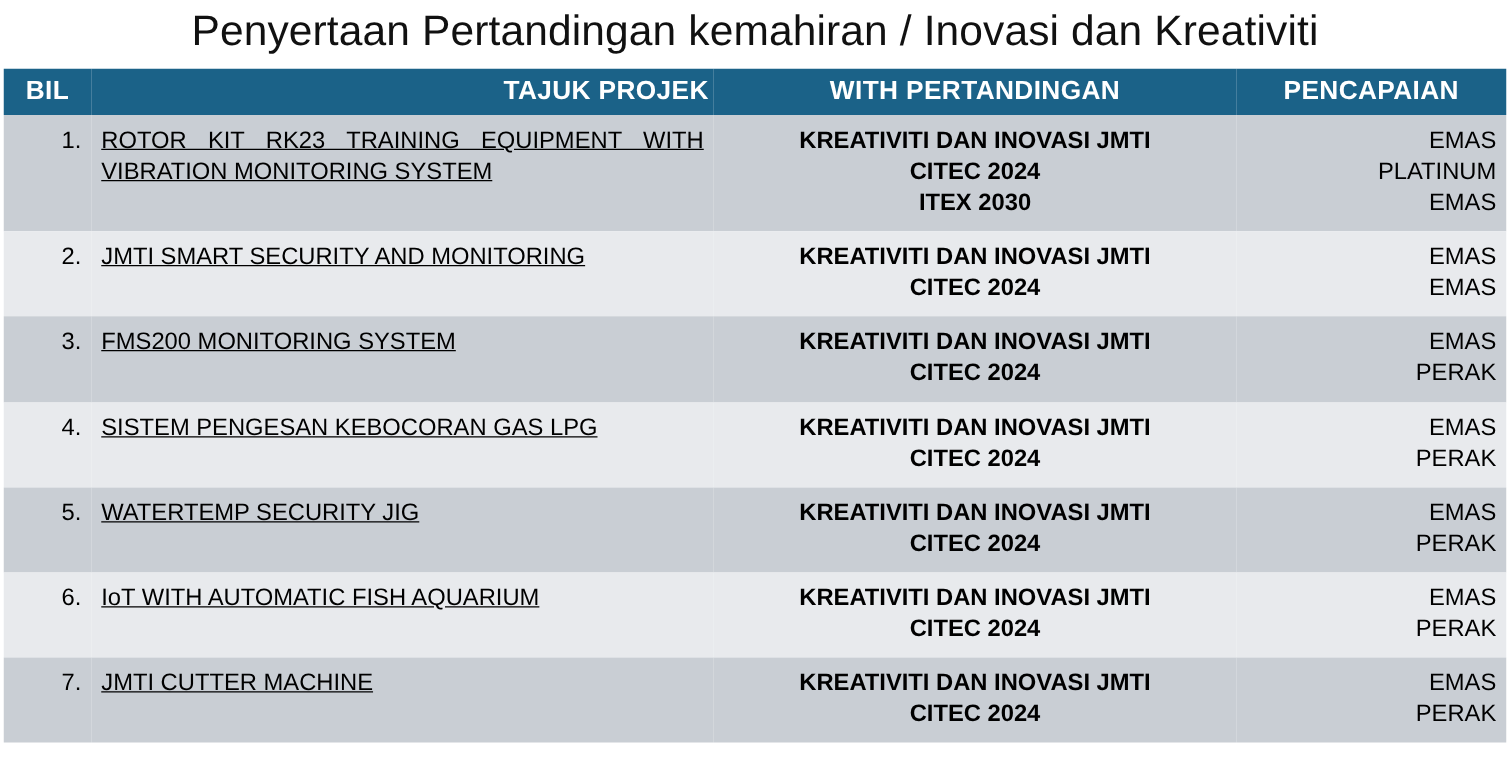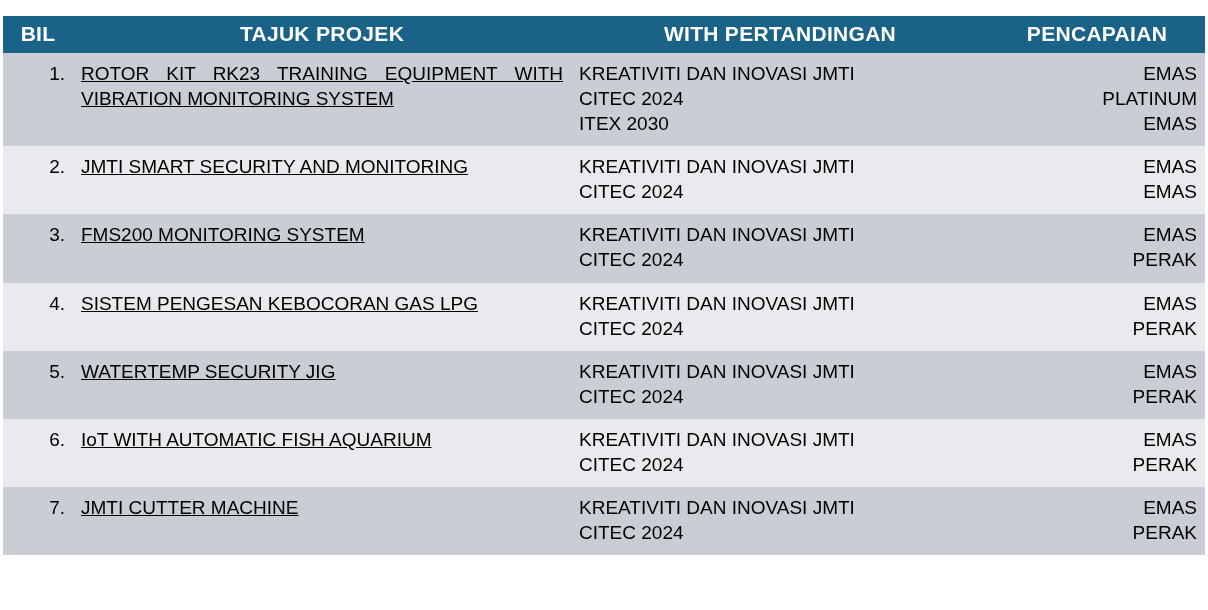--- a/index.html
+++ b/index.html
@@ -25,34 +25,34 @@
     font-weight: 400;
     color: #111111;
     padding: 6px 0 10px 0;
     letter-spacing: 0.1px;
     white-space: nowrap;
   }
   table.award-table {
     border-collapse: collapse;
     table-layout: fixed;
     width: 1170px;
-    margin: 16px auto;
+    margin: 0 auto;
   }
   table.award-table th {
     background: #1b6288;
     color: #ffffff;
     font-size: 21px;
     font-weight: bold;
     text-align: center;
     padding: 6px 4px 7px 4px;
     border: none;
     letter-spacing: 0.3px;
   }
   table.award-table th.col-bil { width: 62px; }
-  table.award-table th.col-projek { width: 490px; }
+  table.award-table th.col-projek { width: 490px; text-align: right; }
   table.award-table th.col-pertandingan { width: 410px; }
   table.award-table th.col-pencapaian { width: 208px; text-align: center; }
 
   table.award-table td {
     font-size: 19px;
     vertical-align: top;
     padding: 8px 8px 10px 8px;
     border: none;
     line-height: 1.32;
   }
@@ -65,33 +65,35 @@
     white-space: nowrap;
   }
   td.cell-projek {
     text-align: justify;
     text-align-last: left;
     padding-left: 12px;
     padding-right: 10px;
     text-decoration: underline;
   }
   td.cell-pertandingan {
-    text-align: left;
+    text-align: center;
     padding-left: 12px;
+    font-weight: bold;
   }
   td.cell-pencapaian {
     text-align: right;
   }
   .line { display: block; }
 </style>
 </head>
 <body>
 
 <div class="page">
 
+  <div class="title">Penyertaan Pertandingan kemahiran /  Inovasi dan Kreativiti</div>
 
   <table class="award-table">
     <thead>
       <tr>
         <th class="col-bil">BIL</th>
         <th class="col-projek">TAJUK PROJEK</th>
         <th class="col-pertandingan">WITH PERTANDINGAN</th>
         <th class="col-pencapaian">PENCAPAIAN</th>
       </tr>
     </thead>

